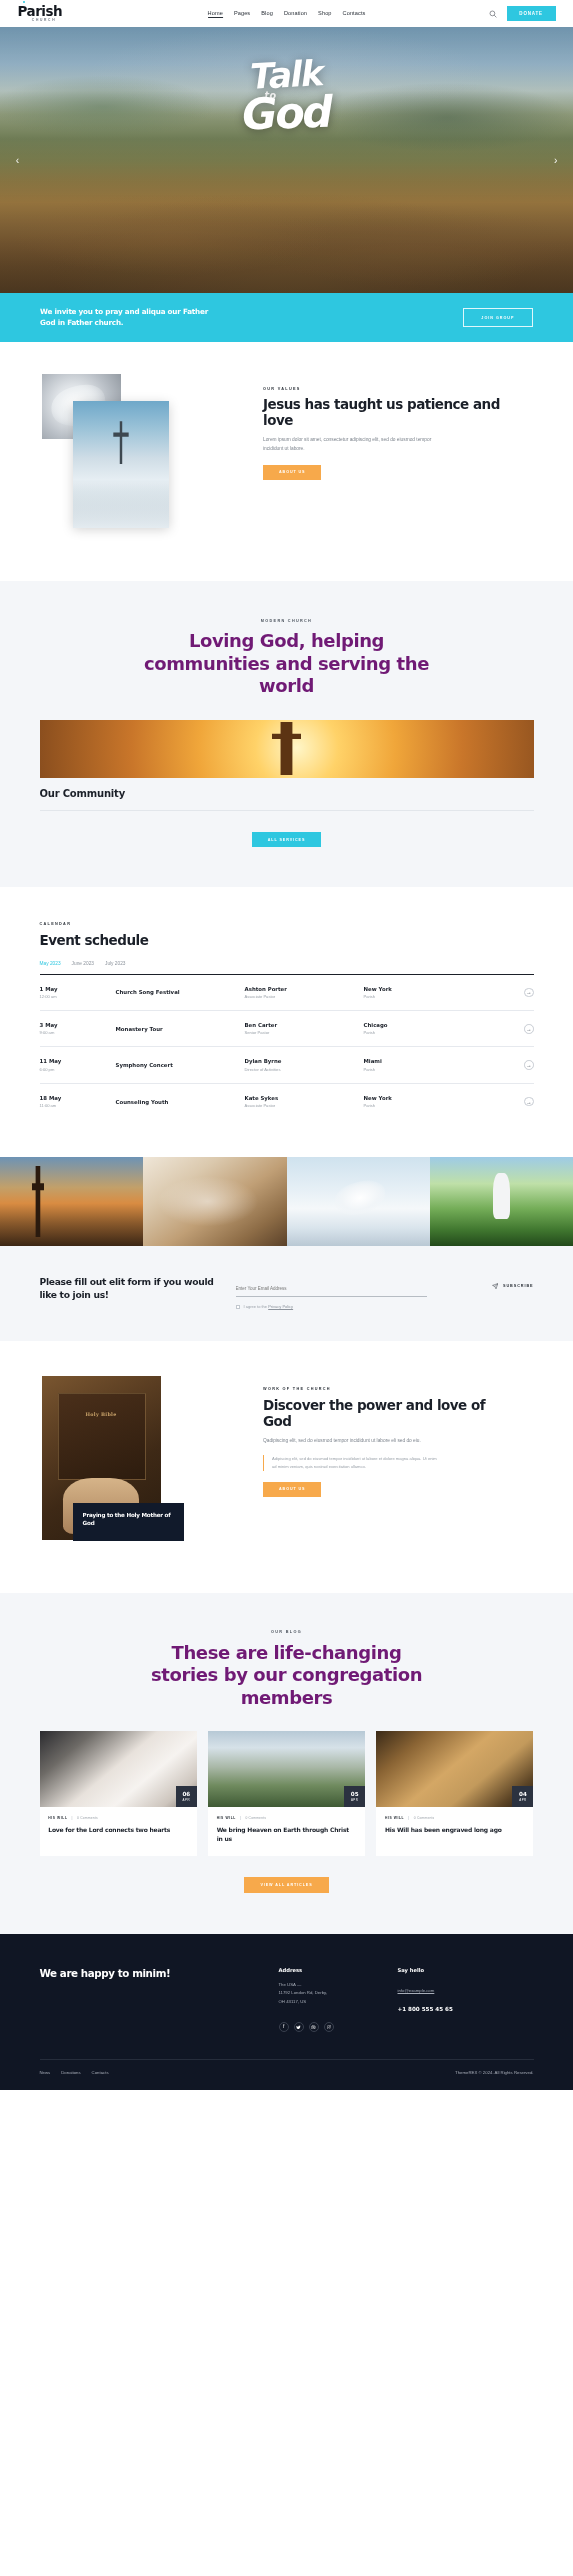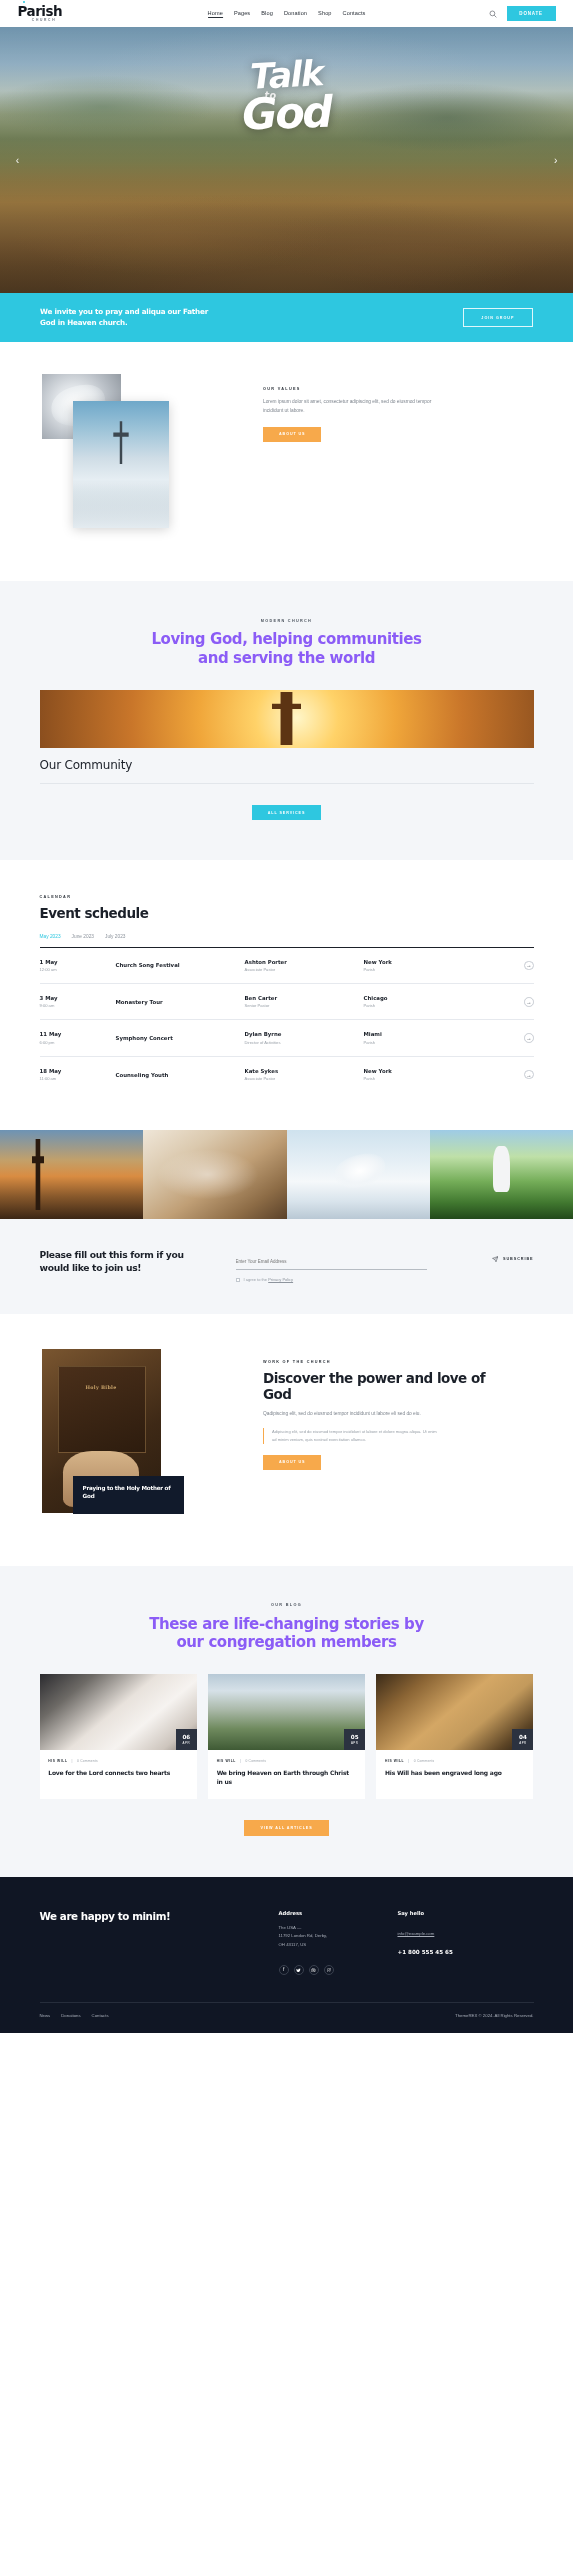--- a/index.html
+++ b/index.html
@@ -165,21 +165,21 @@
   }
 
   
   .services { background:#f4f6f9; padding:38px 0 40px; }
   .center { text-align:center; }
   .sec-eyebrow {
     font-size:3.8px; letter-spacing:1.3px; font-weight:700;
     color:#4a525c; text-transform:uppercase; margin-bottom:7.2px;
   }
   .h2-center {
-    font-size:15px; font-weight:700; line-height:1.25; color:#8b5cf6;
+    font-size:18px; font-weight:700; line-height:1.25; color:#701a75;
     font-family:"DejaVu Sans", sans-serif; letter-spacing:-0.4px;
   }
   .svc-grid { display:flex; gap:11px; margin-top:22px; width:494px; margin-left:auto; margin-right:auto; }
   .svc-card { flex:1; }
   .svc-img { height:58px; width:100%; }
   .svc-img.s1 {
     background:
       radial-gradient(circle at 52% 48%, #fff6c8 0%, #ffd268 16%, #f0a63a 38%, #c9762a 64%, #8a4e1e 100%);
     position:relative; overflow:hidden;
   }
@@ -197,21 +197,21 @@
   }
   .svc-img.s3 {
     background:linear-gradient(to bottom, #f2b461 0%, #e08a3a 28%, #a85e28 56%, #4b2f18 82%, #201409 100%);
     position:relative; overflow:hidden;
   }
   .svc-img.s3::after{
     content:""; position:absolute; left:8%; top:8%; width:46%; height:60%;
     background:#1a1008; border-radius:40% 60% 50% 45%; transform:rotate(22deg);
   }
   .svc-title {
-    font-size:12px; font-weight:400; color:#1b2029; padding:10.3px 0 11px;
+    font-size:10px; font-weight:700; color:#1b2029; padding:10.3px 0 11px;
     font-family:"DejaVu Sans", sans-serif; letter-spacing:-0.2px;
     border-bottom:0.8px solid #e2e6eb;
   }
   .btn-blue {
     display:inline-block; margin-top:21px; background:#2ec7e0; color:#fff;
     font-size:3.7px; letter-spacing:0.9px; font-weight:700;
     padding:5.6px 16px; border:none; cursor:pointer;
   }
 
   
@@ -411,33 +411,34 @@
     <div class="hero-title">
       <span class="ht-1">Talk</span>
       <span class="ht-2">to</span>
       <span class="ht-3">God</span>
     </div>
   </div>
 
   <div class="ctabar">
     <div class="cta-text">
       <div>We invite you to pray and aliqua our Father</div>
-      <div>God in Heaven church.</div>
+      <div>God in Father church.</div>
     </div>
     <button class="cta-btn">JOIN GROUP</button>
   </div>
 
   <div class="values">
     <div class="values-inner">
       <div class="val-imgs">
         <div class="img-dove"></div>
         <div class="img-jesus"></div>
       </div>
       <div class="val-text">
         <div class="eyebrow">OUR VALUES</div>
+        <div class="h2">Jesus has taught us patience and love</div>
         <div class="body-text">Lorem ipsum dolor sit amet, consectetur adipiscing elit, sed do eiusmod tempor incididunt ut labore.</div>
         <button class="btn-orange">ABOUT US</button>
       </div>
     </div>
   </div>
 
   <div class="services">
     <div class="center">
       <div class="sec-eyebrow">MODERN CHURCH</div>
       <div class="h2-center" style="width:295px;margin:0 auto;">Loving God, helping communities and serving the world</div>
@@ -538,21 +539,21 @@
 
   <div class="strip">
     <div class="st1"></div>
     <div class="st2"></div>
     <div class="st3"></div>
     <div class="st4"></div>
   </div>
 
   <div class="subscribe">
     <div class="sub-inner">
-      <div class="sub-title">Please fill out this form if you would like to join us!</div>
+      <div class="sub-title">Please fill out elit form if you would like to join us!</div>
       <div class="sub-form">
         <input class="sub-input" type="text" placeholder="Enter Your Email Address" style="">
         <div class="sub-check">
           <div class="sub-box"></div>
           <div class="sub-label">
             <span>I agree to the </span><a href="#">Privacy Policy</a>
           </div>
         </div>
       </div>
       <button class="sub-btn">

